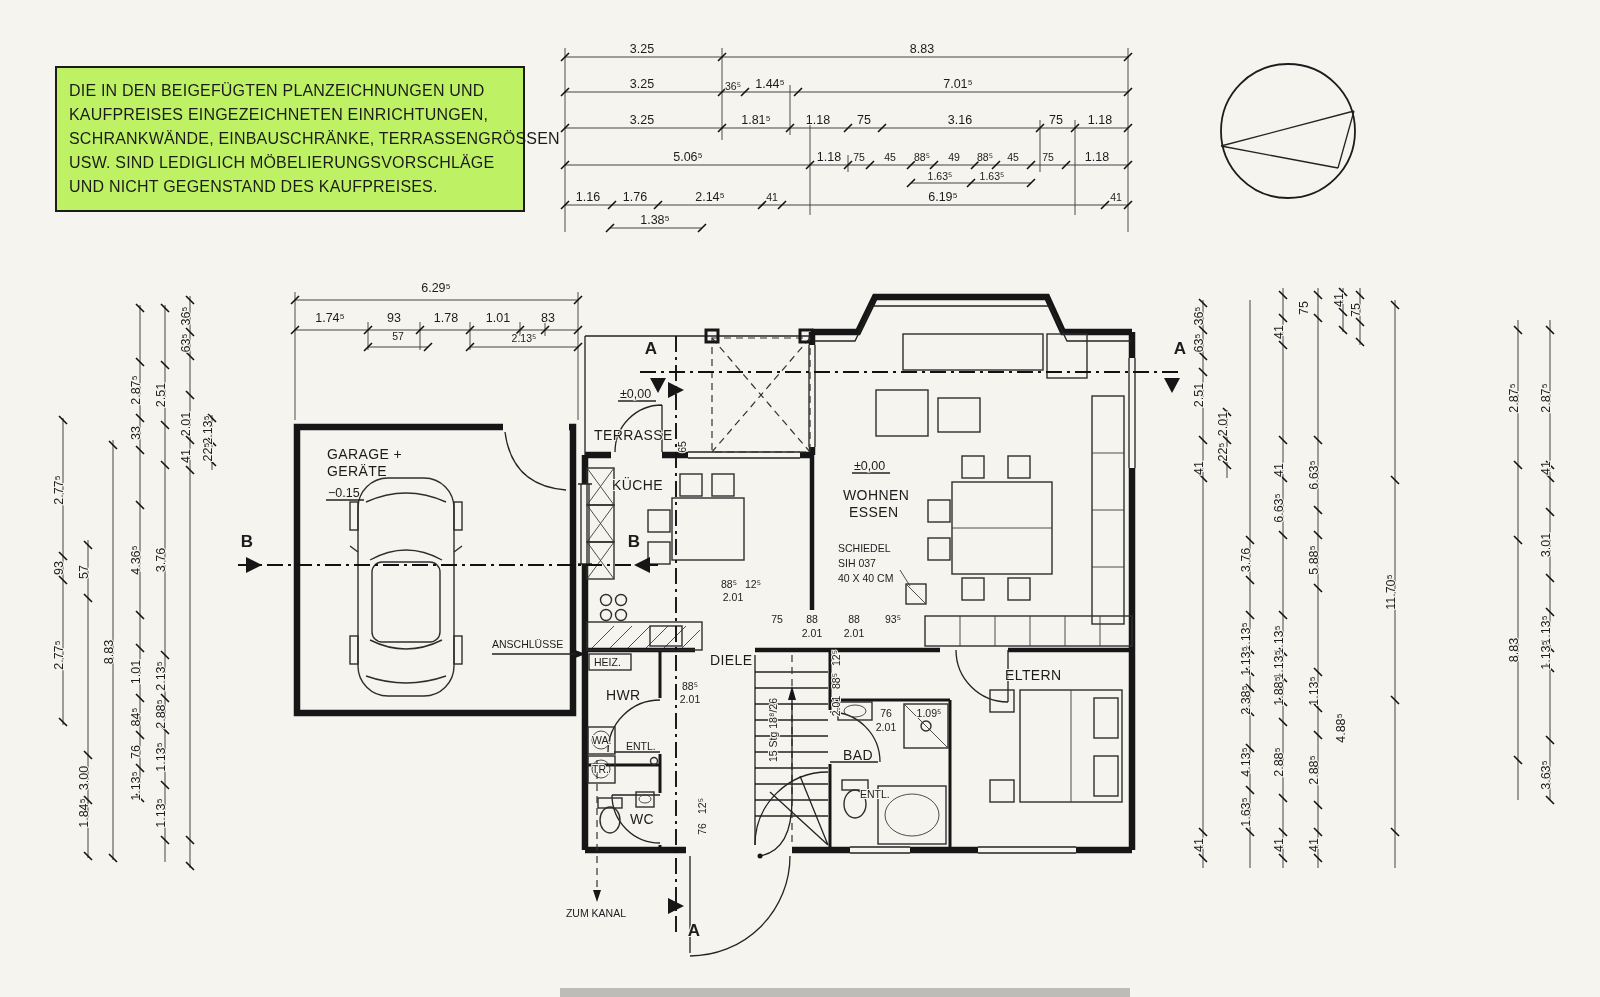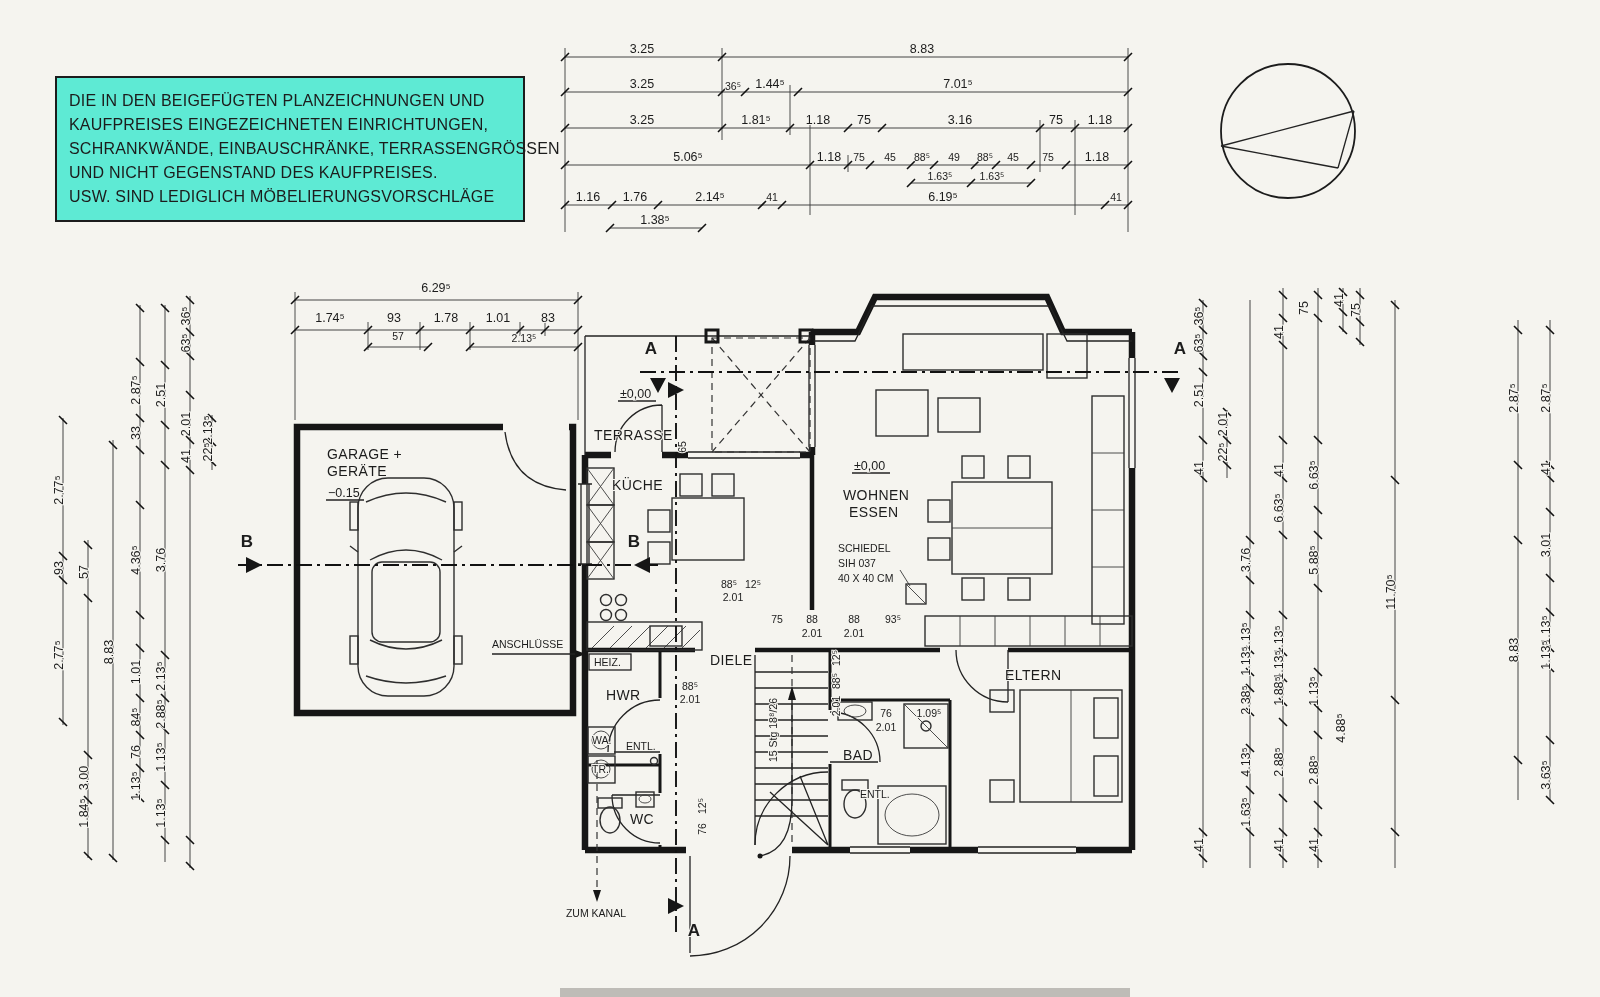--- a/index.html
+++ b/index.html
@@ -21,35 +21,35 @@
   .thin{stroke:#232323;stroke-width:1.3;fill:none;}
   .hair{stroke:#3a3a3a;stroke-width:.9;fill:none;}
   .furn{stroke:#2e2e2e;stroke-width:1.4;fill:none;}
   .dimline{stroke:#444;stroke-width:1;fill:none;}
   .tick{stroke:#111;stroke-width:1.6;fill:none;}
   .dash{stroke:#111;stroke-width:1.9;fill:none;stroke-dasharray:16 5 3 5;}
   .dashthin{stroke:#333;stroke-width:1.2;fill:none;stroke-dasharray:7 5;}
   .fillb{fill:#161616;stroke:none;}
   .paper{fill:#f5f4ef;stroke:none;}
   
-  #disclaimer{position:absolute;left:55px;top:76px;width:442px;border:2px solid #1c1c1c;
-              padding:11px 12px;background:#5eead4;}
+  #disclaimer{position:absolute;left:55px;top:66px;width:442px;border:2px solid #1c1c1c;
+              padding:11px 12px;background:#bef264;}
   #disclaimer div{font-size:16px;line-height:1.5;letter-spacing:.2px;white-space:nowrap;}
 </style>
 </head>
 <body>
 
 <div id="canvas">
 
   <div id="disclaimer">
     <div>DIE IN DEN BEIGEFÜGTEN PLANZEICHNUNGEN UND</div>
     <div>KAUFPREISES EINGEZEICHNETEN EINRICHTUNGEN,</div>
     <div>SCHRANKWÄNDE, EINBAUSCHRÄNKE, TERRASSENGRÖSSEN</div>
+    <div>USW. SIND LEDIGLICH MÖBELIERUNGSVORSCHLÄGE</div>
     <div>UND NICHT GEGENSTAND DES KAUFPREISES.</div>
-    <div>USW. SIND LEDIGLICH MÖBELIERUNGSVORSCHLÄGE</div>
   </div>
 
   <svg id="plan-svg" width="1600" height="997" viewBox="0 0 1600 997">
 
     <g>
       <path class="dimline" d="M565 57 H1128 M565 92 H1128 M565 128 H1128 M565 165 H1128 M911 183 H1031 M565 205 H1128 M610 228 H702"></path>
       <path class="hair" d="M565 48 V232 M722 48 V140 M1128 48 V232 M810 120 V215 M1075 120 V215 M848 155 V172 M790 85 V135 M1040 120 V172"></path>
       <path class="tick" d="M561 61 l8 -8 M718 61 l8 -8 M1124 61 l8 -8
         M561 96 l8 -8 M718 96 l8 -8 M741 96 l8 -8 M794 96 l8 -8 M1124 96 l8 -8
         M561 132 l8 -8 M718 132 l8 -8 M786 132 l8 -8 M844 132 l8 -8 M878 132 l8 -8 M1036 132 l8 -8 M1071 132 l8 -8 M1124 132 l8 -8

